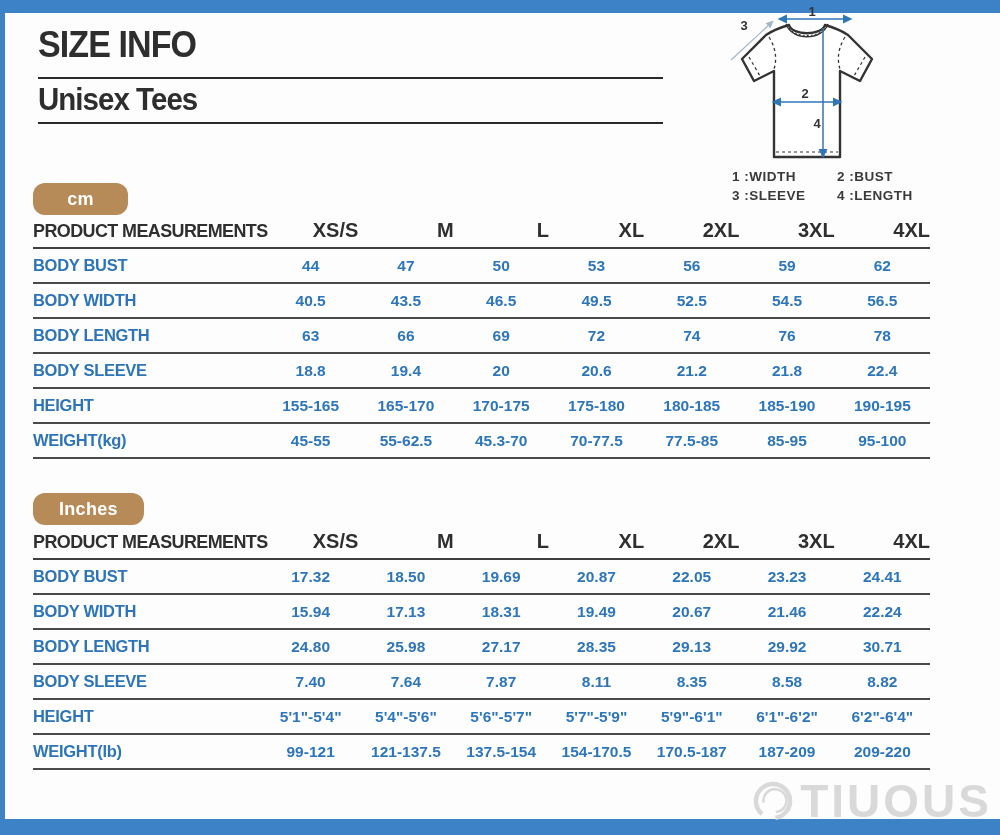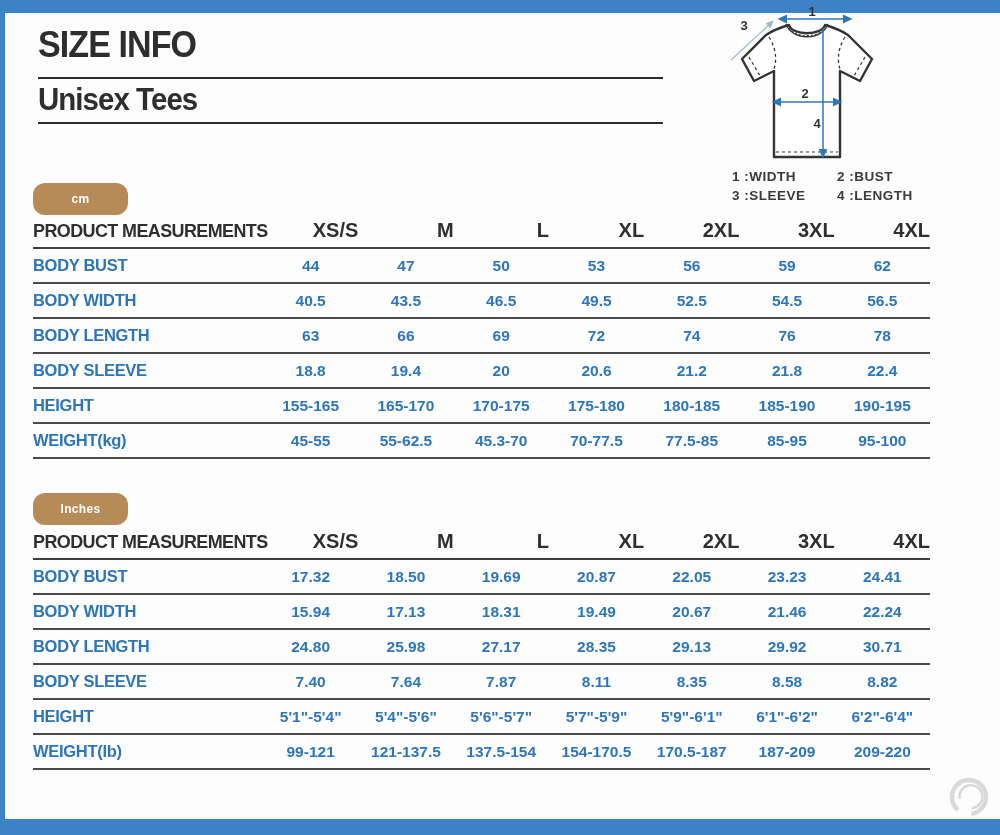--- a/index.html
+++ b/index.html
@@ -18,21 +18,21 @@
   .rule-2{top:122px;}
   .page-subtitle{position:absolute;left:38px;top:82px;font-size:31px;font-weight:bold;
     color:#2e2e2e;letter-spacing:-1px;transform:scaleX(.95);transform-origin:left;}
 
   .tshirt-wrap{position:absolute;left:722px;top:5px;width:172px;height:162px;}
   .diagram-legend{position:absolute;left:732px;top:169px;display:grid;
     grid-template-columns:105px auto;row-gap:4px;font-size:13.5px;font-weight:bold;
     color:#3a3a3a;letter-spacing:.5px;}
 
   .unit-badge{position:absolute;left:33px;height:23px;min-width:95px;padding:16px 26px;
-    background:#b68b58;border-radius:12px;color:#ffffff;font-weight:bold;font-size:12px;
+    background:#b68b58;border-radius:12px;color:#ffffff;font-weight:bold;font-size:18px;
     display:flex;align-items:center;justify-content:center;letter-spacing:.3px;}
   .badge-cm{top:183px;}
   .badge-inches{top:493px;}
 
   table.size-table{position:absolute;left:33px;width:897px;border-collapse:collapse;table-layout:fixed;}
   .table-cm{top:214px;}
   .table-inches{top:525px;}
   table.size-table th, table.size-table td{padding:0;white-space:nowrap;}
   table.size-table col.c-label{width:230px;}
   table.size-table thead th{border-bottom:2px solid #3f3f3f;height:34px;color:#2f2f2f;
@@ -285,15 +285,16 @@
           <td>209-220</td>
         </tr>
       </tbody>
     </table>
 
   <div class="watermark">
     <svg width="46" height="46" viewBox="0 0 46 46">
       <circle cx="23" cy="23" r="17" fill="none" stroke="#d9d9d9" stroke-width="4.5" stroke-dasharray="92 16" transform="rotate(130 23 23)"></circle>
       <circle cx="21" cy="23" r="11.5" fill="none" stroke="#d9d9d9" stroke-width="2.5" stroke-dasharray="55 18" transform="rotate(170 23 23)"></circle>
     </svg>
+    <span class="watermark-text">TIUOUS</span>
   </div>
 
 </div>
 
 </body></html>

